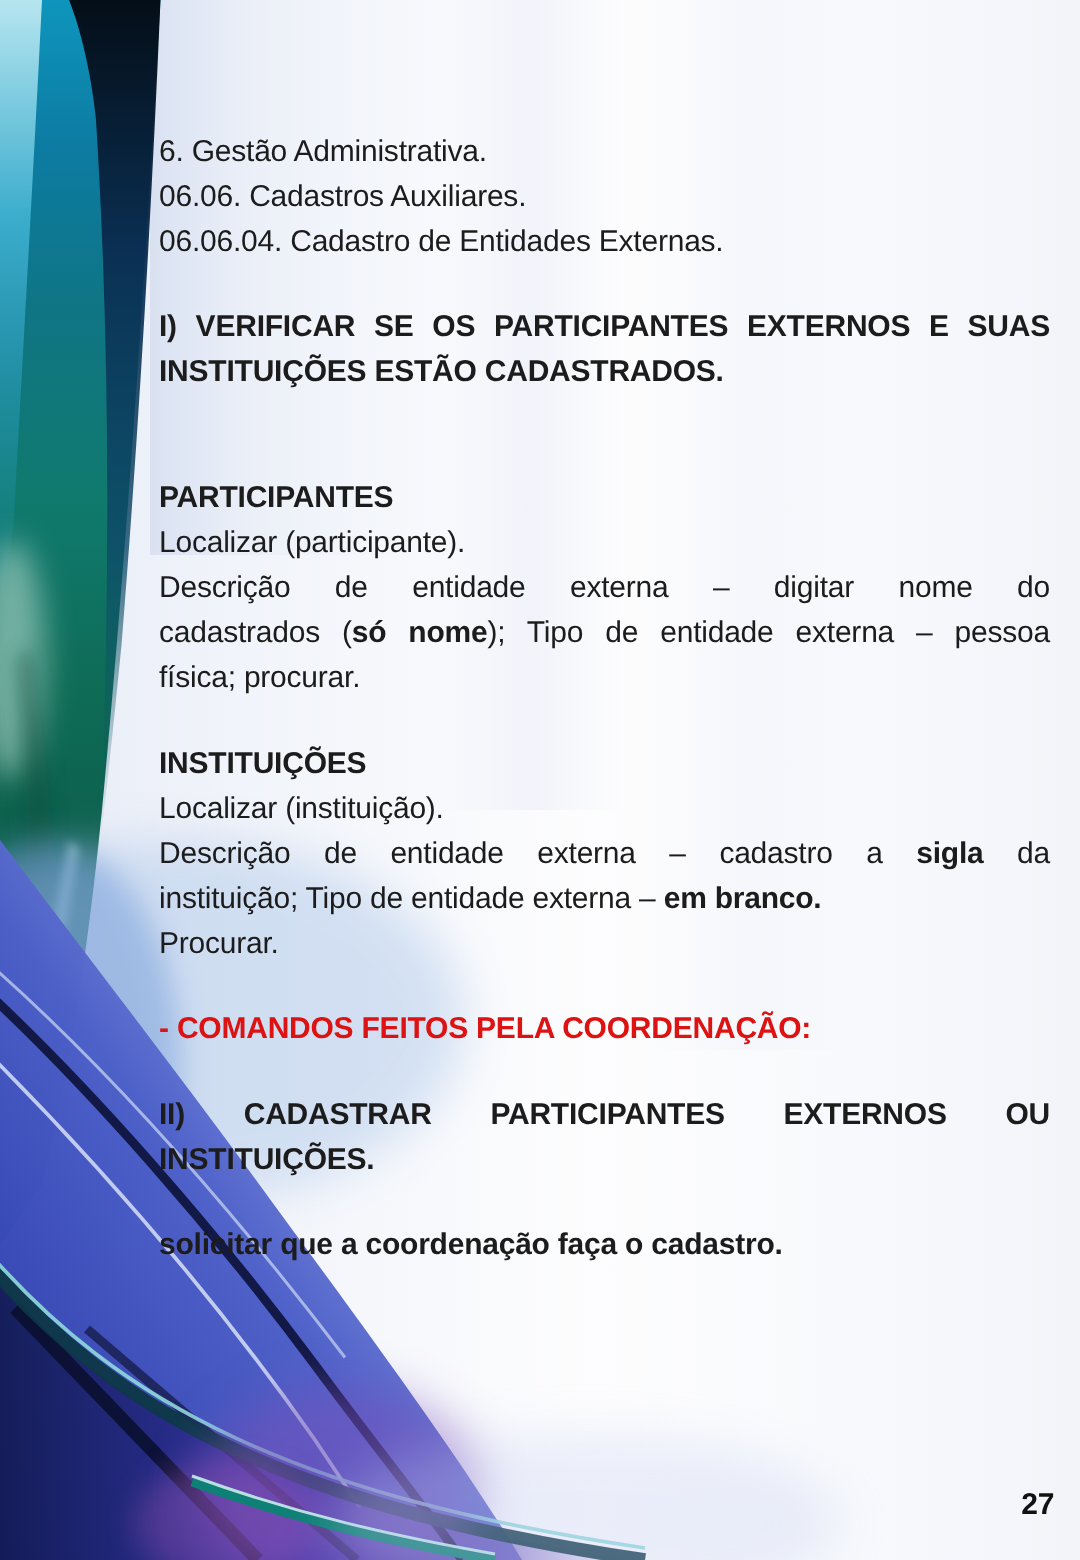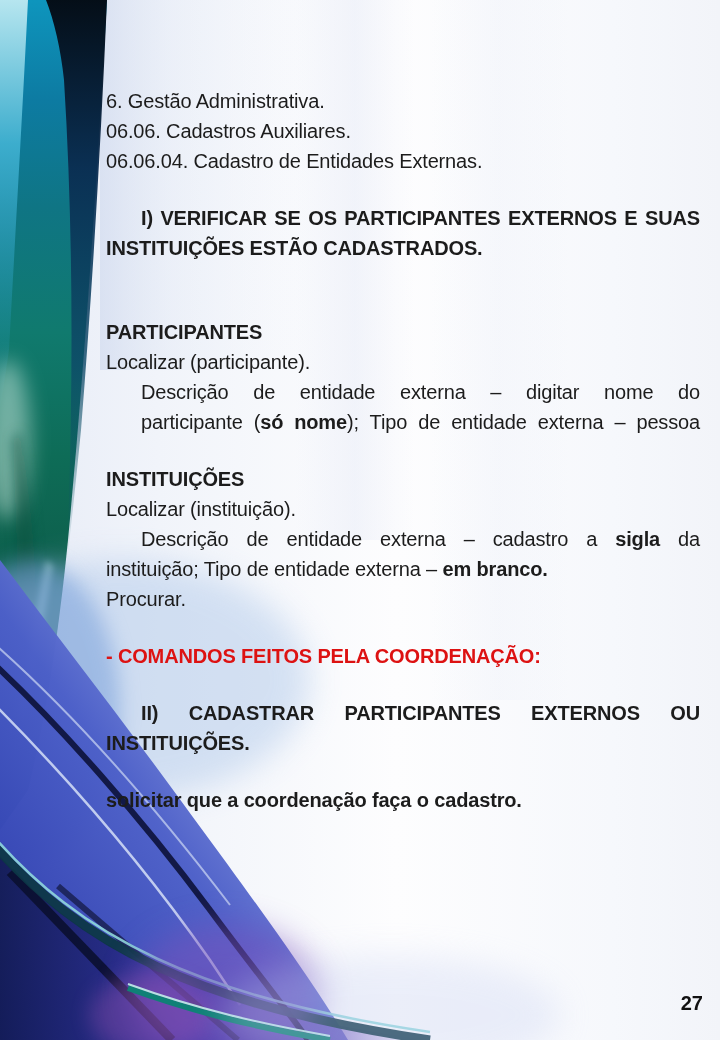--- a/index.html
+++ b/index.html
@@ -6,21 +6,21 @@
   .slide{
     position:relative;width:720px;height:1040px;overflow:hidden;background:#e5e5e5;
     font-family:"Liberation Sans",sans-serif;
   }
   .bg{position:absolute;left:0;top:0;width:720px;height:1040px;display:block;}
   .textblock{
     position:absolute;left:106px;top:86px;width:594px;
     color:#1c1c1c;font-size:20px;line-height:30px;letter-spacing:-0.15px;
   }
   .line{text-align:left;min-height:30px;}
-  .line.justify{text-align:justify;text-align-last:justify;margin-left:35px;}
+  .line.justify{text-align:justify;text-align-last:justify;}
   .blank{height:27px;}
   .b{font-weight:bold;}
   .red{font-weight:bold;margin-top:32px;}
   .pagenum{
     position:absolute;right:17px;bottom:25px;
     font-size:20px;font-weight:bold;color:#111111;
     font-family:"Liberation Sans",sans-serif;
   }
 </style>
 </head>
@@ -148,21 +148,22 @@
       <div class="line"><span>06.06. Cadastros Auxiliares.</span></div>
       <div class="line"><span>06.06.04. Cadastro de Entidades Externas.</span></div>
       <div class="blank"></div>
       <div class="line justify"><span class="b">I) VERIFICAR SE OS PARTICIPANTES EXTERNOS E SUAS</span></div>
       <div class="line"><span class="b">INSTITUIÇÕES ESTÃO CADASTRADOS.</span></div>
       <div class="blank"></div>
       <div class="blank"></div>
       <div class="line"><span class="b">PARTICIPANTES</span></div>
       <div class="line"><span>Localizar (participante).</span></div>
       <div class="line justify"><span>Descrição de entidade externa – digitar nome do</span></div>
-      <div class="line justify"><span>participante (</span><span class="b">só nome</span><span>); Tipo de entidade externa – pessoa</span></div>
+      <div class="line justify"><span>cadastrados (</span><span class="b">só nome</span><span>); Tipo de entidade externa – pessoa</span></div>
+      <div class="line"><span>física; procurar.</span></div>
       <div class="blank"></div>
       <div class="line"><span class="b">INSTITUIÇÕES</span></div>
       <div class="line"><span>Localizar (instituição).</span></div>
       <div class="line justify"><span>Descrição de entidade externa – cadastro a </span><span class="b">sigla</span><span> da</span></div>
       <div class="line"><span>instituição; Tipo de entidade externa – </span><span class="b">em branco.</span></div>
       <div class="line"><span>Procurar.</span></div>
       <div class="blank"></div>
       <div class="line"><span class="b red" style="color: rgb(221, 18, 18);">- COMANDOS FEITOS PELA COORDENAÇÃO:</span></div>
       <div class="blank"></div>
       <div class="line justify"><span class="b">II) CADASTRAR PARTICIPANTES EXTERNOS OU</span></div>

